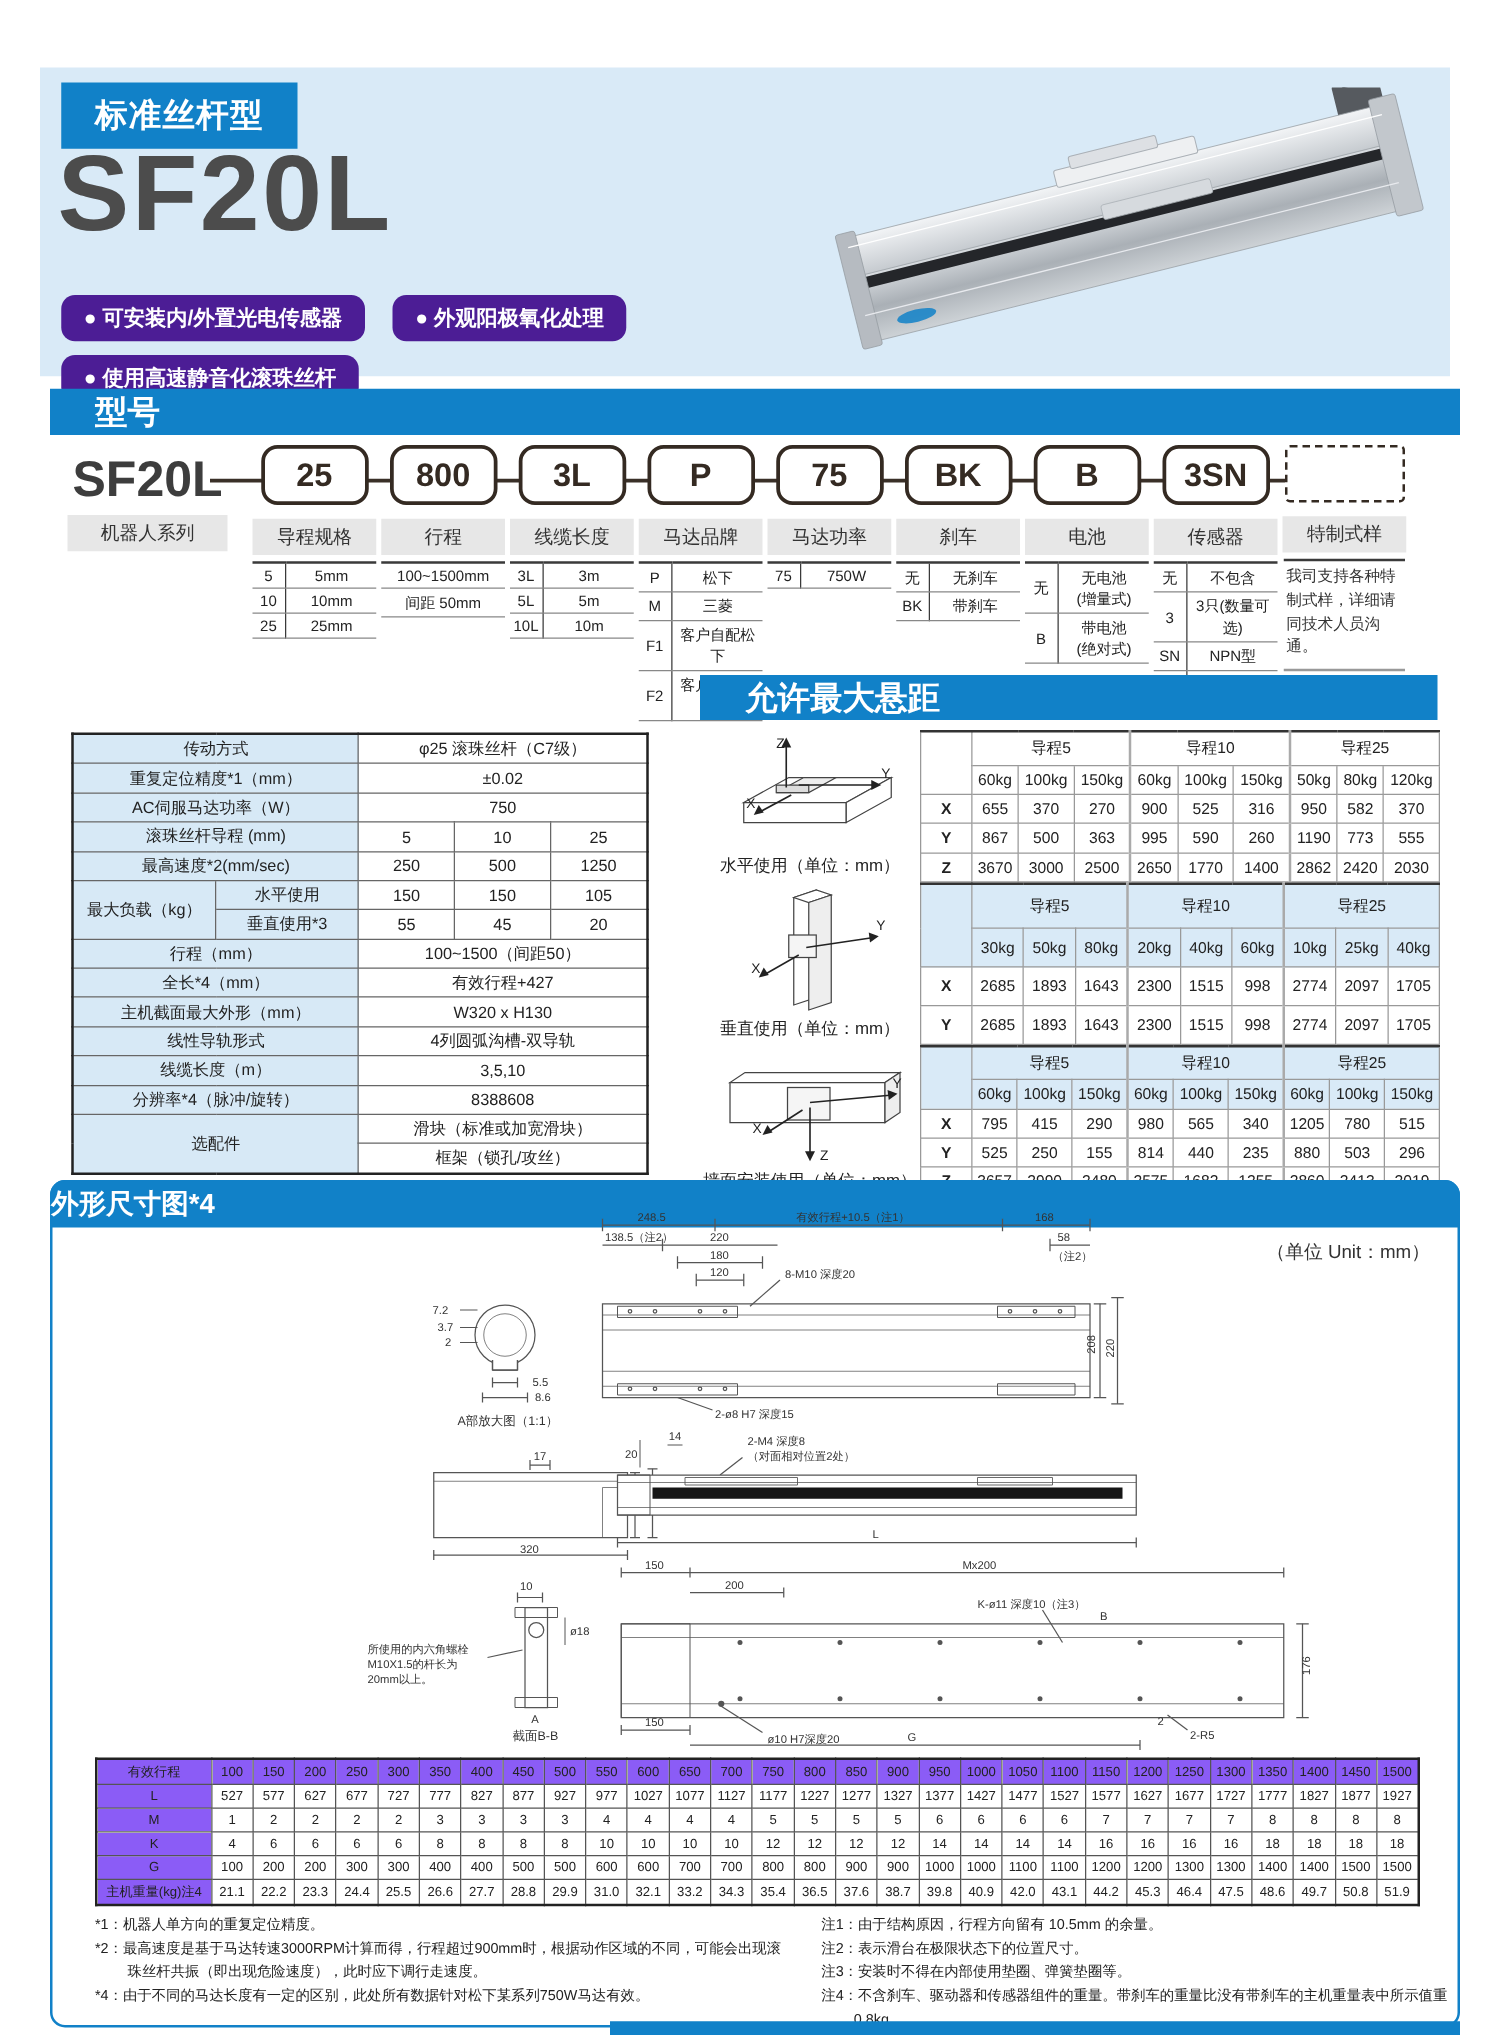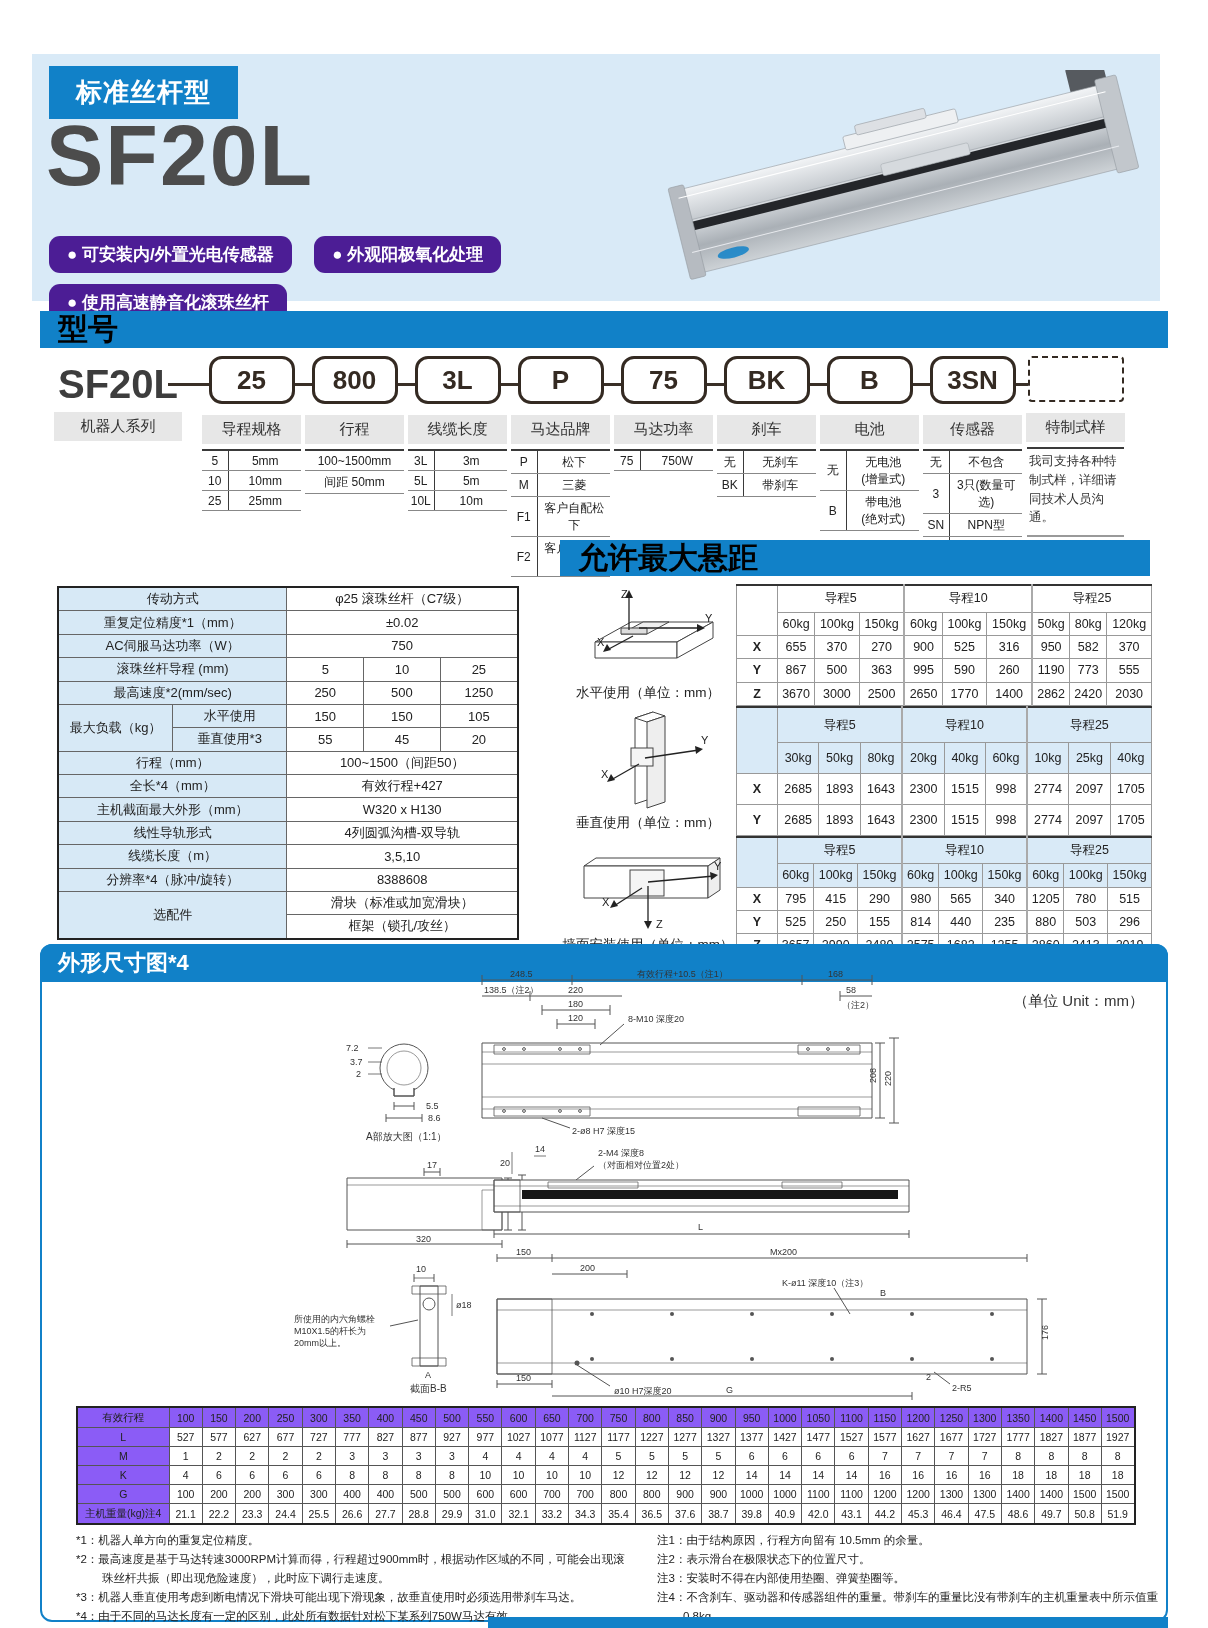--- a/index.html
+++ b/index.html
@@ -9,22 +9,22 @@
   .hero{position:absolute;left:32px;top:54px;width:1128px;height:247px;background:#d9eaf7;}
   .badge{position:absolute;left:17px;top:12px;background:#1181c8;color:#fff;
          font-size:26px;font-weight:bold;padding:9px 27px;letter-spacing:1px;}
   .model-title{position:absolute;left:14px;top:54px;font-size:86px;font-weight:bold;
                color:#4c4c4c;letter-spacing:2px;line-height:1.1;}
   .pill-rows{position:absolute;left:17px;top:182px;}
   .pill{display:inline-block;background:#4c1d95;color:#fff;font-size:17px;font-weight:bold;
         padding:7px 18px;border-radius:11px;margin:0 18px 11px 0;}
   .hero-photo{position:absolute;right:6px;top:16px;width:490px;height:228px;}
   
-  .band{position:absolute;background:#1181c8;color:#000000;font-size:30px;font-weight:bold;
-        display:flex;align-items:center;padding-left:18px;box-sizing:border-box;}
+  .band{position:absolute;background:#1181c8;color:#ffffff;font-size:26px;font-weight:bold;
+        display:flex;align-items:center;padding-left:36px;box-sizing:border-box;}
   .band-model{left:40px;top:311px;width:1128px;height:37px;}
   .band-specs{left:57px;top:540px;width:462px;height:36px;}
   .band-ovh{left:560px;top:540px;width:590px;height:36px;}
   
   .model-section{position:absolute;left:40px;top:350px;width:1128px;height:185px;}
   .mc-series{position:absolute;left:18px;top:12px;font-size:40px;font-weight:bold;color:#3d3d3d;}
   .mc-line{position:absolute;left:128px;top:33px;width:912px;height:2.5px;background:#3a3028;}
   .mc-series-label{position:absolute;left:14px;top:62px;width:128px;background:#e7e7e7;
         text-align:center;font-size:15px;padding:5px 0;color:#333;}
   .mc-cols{position:absolute;left:160px;top:0;display:flex;}
@@ -56,21 +56,21 @@
   .ovh-area .ovh-block:last-child .ovh-table{border-bottom:2px solid #333;}
   .ovh-table td{border:1px solid #999;text-align:center;padding:3.2px 1px;color:#222;}
   .ovh-table td.tint{background:#d9eaf7;}
   .ovh-table td.gsep{border-left:2.5px solid #aaa;}
   .ovh-table td.axis{width:38px;font-weight:bold;}
   
   .dims-panel{position:absolute;left:40px;top:944px;width:1124px;height:674px;background:#fff;
               border:2px solid #1181c8;border-radius:12px;}
   .band-dims{position:absolute;left:-2px;top:-2px;width:1128px;height:38px;background:#1181c8;
              border-radius:12px 12px 0 0;color:#fff;font-size:22px;font-weight:bold;
-             display:flex;align-items:center;padding-left:18px;box-sizing:border-box;}
+             display:flex;align-items:center;padding-left:1px;box-sizing:border-box;}
   .unit-note{position:absolute;right:22px;top:46px;font-size:15px;color:#333;}
   .drawing{position:absolute;}
   .drawing text{fill:#333;font-size:9px;font-family:"Liberation Sans","DejaVu Sans",sans-serif;}
   .drawing .cap{font-size:10px;}
   .drawing line,.drawing rect,.drawing circle,.drawing path,.drawing polyline{vector-effect:non-scaling-stroke;}
   
   .stroke-table{position:absolute;left:34px;top:460px;width:1058px;border-collapse:collapse;
                 table-layout:fixed;font-size:10.5px;border:2px solid #222;}
   .stroke-table td{border:1px solid #555;text-align:center;padding:2.5px 0;color:#222;height:13px;
                    overflow:hidden;white-space:nowrap;}
@@ -1047,21 +1047,20 @@
             <td>49.7</td>
             <td>50.8</td>
             <td>51.9</td>
           </tr>
         </tbody>
     </table>
 
     <div class="fnotes fnotes-left" id="fnotes-left">
         <div>*1：机器人单方向的重复定位精度。</div>
         <div>*2：最高速度是基于马达转速3000RPM计算而得，行程超过900mm时，根据动作区域的不同，可能会出现滚珠丝杆共振（即出现危险速度），此时应下调行走速度。</div>
-        <div>*3：机器人垂直使用考虑到断电情况下滑块可能出现下滑现象，故垂直使用时必须选用带刹车马达。</div>
         <div>*4：由于不同的马达长度有一定的区别，此处所有数据针对松下某系列750W马达有效。</div>
       </div>
     <div class="fnotes fnotes-right" id="fnotes-right">
         <div>注1：由于结构原因，行程方向留有 10.5mm 的余量。</div>
         <div>注2：表示滑台在极限状态下的位置尺寸。</div>
         <div>注3：安装时不得在内部使用垫圈、弹簧垫圈等。</div>
         <div>注4：不含刹车、驱动器和传感器组件的重量。带刹车的重量比没有带刹车的主机重量表中所示值重 0.8kg。</div>
       </div>
   </div>
 

